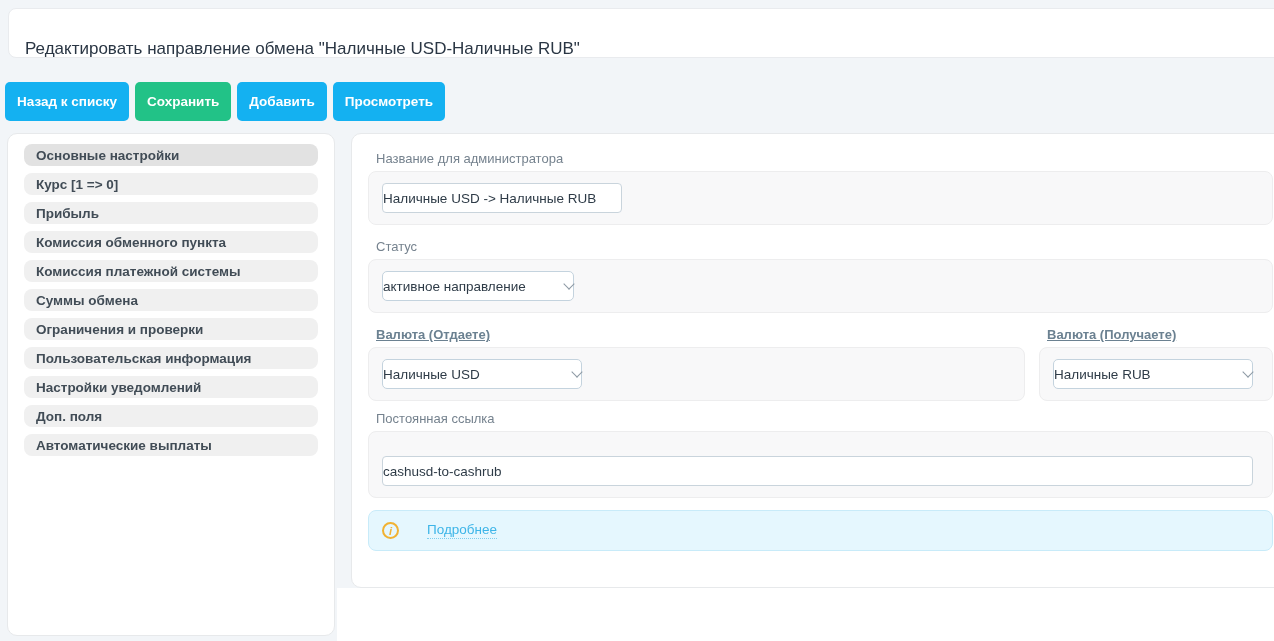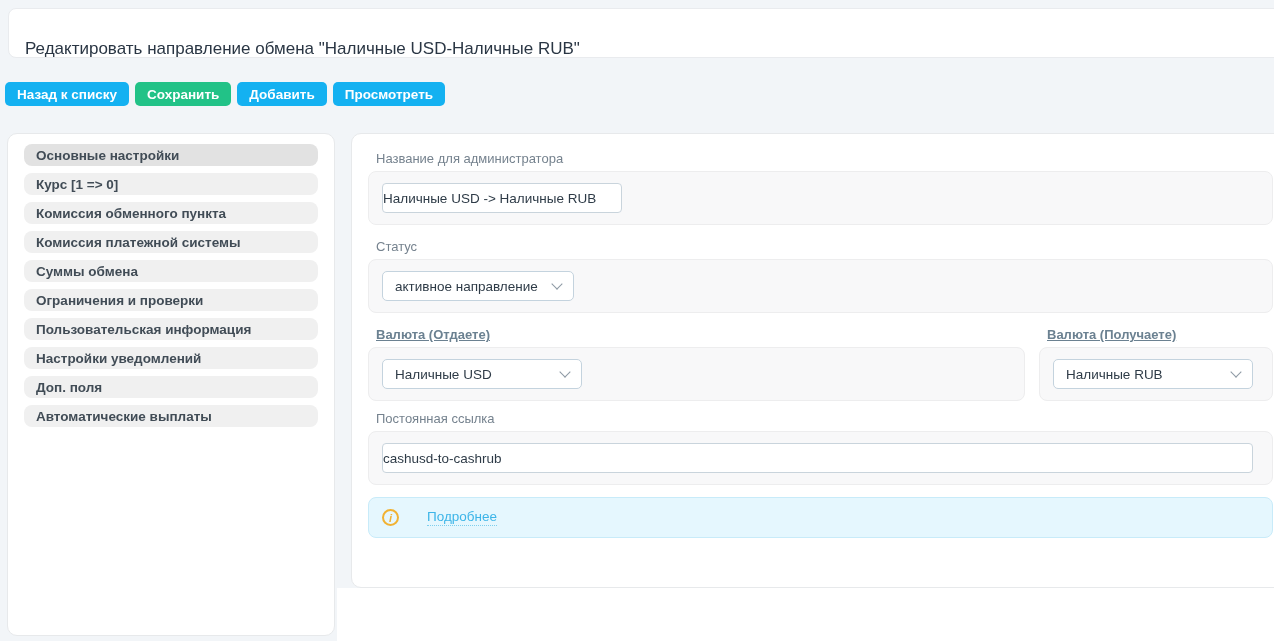--- a/index.html
+++ b/index.html
@@ -17,21 +17,21 @@
     background:#fff; border:1px solid #e9ebee; border-radius:8px;
     display:flex; align-items:center; padding-left:16px;
   }
   .page-title { font-size:17px; color:#2a3644;margin-top:32px; }
   
   .toolbar {
     position:absolute; left:5px; top:82px;
     display:flex; gap:6px;
   }
   .btn {
-    height:24px; padding:0 12px; border:none; border-radius:5px;
+    height:39px; padding:0 12px; border:none; border-radius:5px;
     color:#fff; font-family:"Liberation Sans", sans-serif;
     font-size:13.5px; font-weight:600; cursor:pointer;
     display:inline-flex; align-items:center;
   }
   .btn-blue  { background:#14b1f1; }
   .btn-green { background:#22c287; }
   
   .sidebar {
     position:absolute; left:7px; top:133px; width:328px; height:503px;
     background:#fff; border:1px solid #e7e9eb; border-radius:10px;
@@ -64,21 +64,21 @@
     padding:11px 13px; margin-bottom:12px;
   }
   .txt-input {
     height:30px; border:1px solid #c9d4dc; border-radius:4px;
     padding:0 0; font-family:"Liberation Sans", sans-serif;
     font-size:13.5px; color:#2e3b47; background:#fff;
   }
   .sel {
     height:30px; background:#fff; border:1px solid #c4d3de; border-radius:5px;
     display:inline-flex; align-items:center; justify-content:space-between;
-    padding:0 12px; font-size:13.5px; color:#2e3b47; cursor:pointer;
+    padding:0 0; font-size:13.5px; color:#2e3b47; cursor:pointer;
   }
   .chev {
     width:8px; height:8px; flex:0 0 auto; margin:-4px 0 0 10px;
     border-right:1.5px solid #8d99a4; border-bottom:1.5px solid #8d99a4;
     transform:rotate(45deg);
   }
   .two-col { display:flex; }
   .colA { width:657px; flex:0 0 657px; }
   .colB { flex:1; margin-left:14px; min-width:0; }
   .colA .fbox, .colB .fbox { margin-bottom:8px; }
@@ -114,20 +114,21 @@
 <div class="toolbar">
   <button class="btn btn-blue">Назад к списку</button>
   <button class="btn btn-green">Сохранить</button>
   <button class="btn btn-blue">Добавить</button>
   <button class="btn btn-blue">Просмотреть</button>
 </div>
 
 <div class="sidebar">
   <div class="side-item active">Основные настройки</div>
   <div class="side-item">Курс [1 =&gt; 0]</div>
+  <div class="side-item">Прибыль</div>
   <div class="side-item">Комиссия обменного пункта</div>
   <div class="side-item">Комиссия платежной системы</div>
   <div class="side-item">Суммы обмена</div>
   <div class="side-item">Ограничения и проверки</div>
   <div class="side-item">Пользовательская информация</div>
   <div class="side-item">Настройки уведомлений</div>
   <div class="side-item">Доп. поля</div>
   <div class="side-item">Автоматические выплаты</div>
 </div>
 
@@ -166,21 +167,21 @@
           <span>Наличные RUB</span>
           <span class="chev"></span>
         </div>
       </div>
     </div>
   </div>
 
   
   <span class="f-label">Постоянная ссылка</span><br>
   <div class="fbox">
-    <input class="txt-input" style="width: calc(100% - 6px);" value="cashusd-to-cashrub">
+    <input class="txt-input" style="width: calc(100% - 6px); margin-top: 13px;" value="cashusd-to-cashrub">
   </div>
 
   
   <div class="info-box">
     <span class="info-icon">i</span>
     <span class="info-link">Подробнее</span>
   </div>
 
 </div>
 

